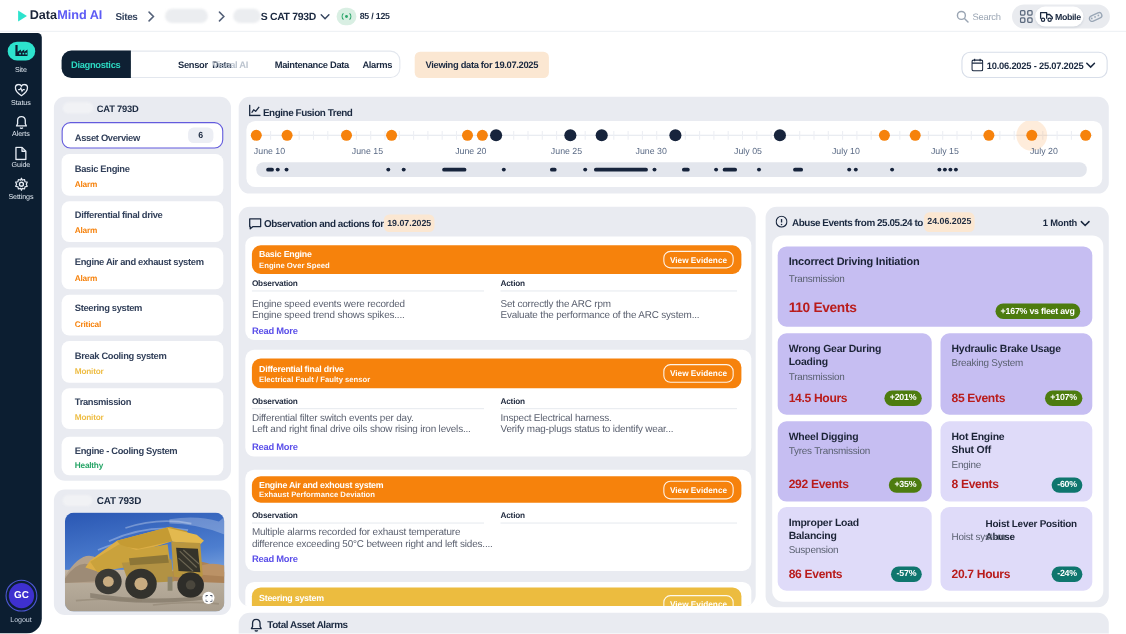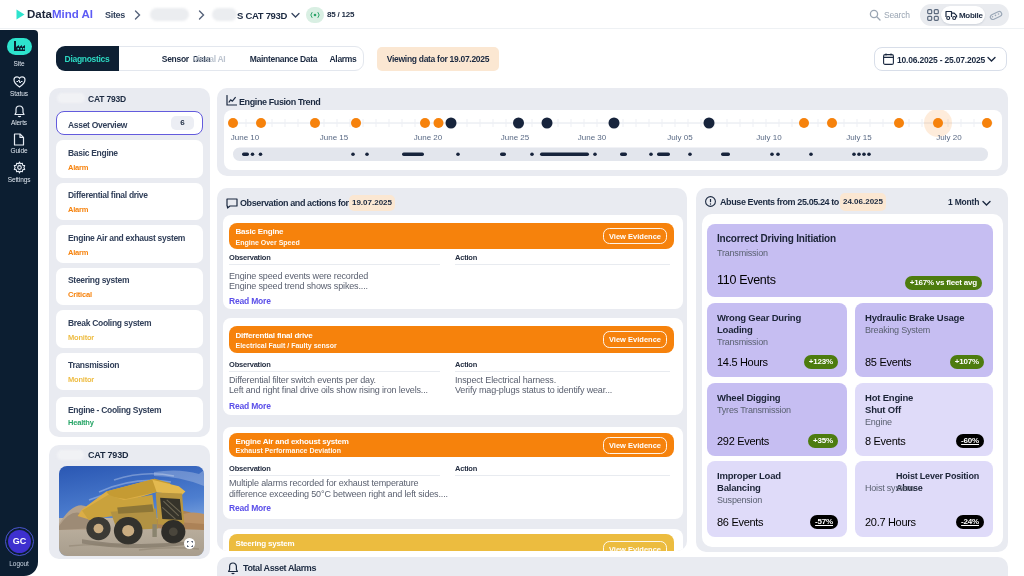--- a/index.html
+++ b/index.html
@@ -15,24 +15,24 @@
 .bar-title { position:absolute; left:6.5px; top:4.5px; font-size:8px; letter-spacing:-0.2px; font-weight:bold; }
 .bar-sub { position:absolute; left:6.5px; top:16px; font-size:7px; font-weight:bold; opacity:.95; }
 .vev { position:absolute; right:7px; top:5px; width:64px; height:16.5px; border:1px solid rgba(255,255,255,.9); border-radius:6.5px; font-size:7.5px; font-weight:bold; text-align:center; line-height:15px; color:#fff; }
 .colhdr { position:absolute; font-size:7.5px; letter-spacing:-0.2px; font-weight:bold; color:#242e42; }
 .uline { position:absolute; height:1px; background:#e8ebf0; }
 .bodytxt { position:absolute; font-size:9px; letter-spacing:-0.15px; line-height:10.5px; color:#5b6170; white-space:nowrap; }
 .readmore { position:absolute; left:6px; font-size:8.5px; letter-spacing:-0.2px; font-weight:bold; color:#5b4fe9; }
 .acard { position:absolute; border-radius:8px; }
 .acard .t { position:absolute; left:10px; top:9px; font-size:9.5px; font-weight:bold; color:#1b2336; line-height:12px; letter-spacing:-0.2px; }
 .acard .s { position:absolute; left:10px; font-size:9px; letter-spacing:-0.2px; color:#5a6171; }
-.acard .v { position:absolute; left:10px; font-size:11px; font-weight:normal; color:#000000; letter-spacing:-0.3px; }
+.acard .v { position:absolute; left:10px; font-size:11px; font-weight:bold; color:#b91c1c; letter-spacing:-0.3px; }
 .badge { position:absolute; height:14px; border-radius:8px; color:#fff; font-size:8px; letter-spacing:-0.2px; font-weight:bold; text-align:center; line-height:14px; padding:0 5px; }
 .bred { background:#4d7c0f; }
-.bdark { background:#000000;text-decoration:underline; }
+.bdark { background:#0f766e; }
 .lav1 { background:#c6bef2; }
 .lav2 { background:#dfdbf9; }
 .shead { font-size:9px; letter-spacing:-0.4px; font-weight:bold; color:#1b2940; }
 .listcard { position:absolute; left:7px; width:147px; background:#fff; border-radius:7px; }
 .listcard .lt { position:absolute; left:12px; top:7.5px; font-size:8.5px; letter-spacing:-0.3px; font-weight:bold; color:#32405a; white-space:nowrap; }
 .listcard .ls { position:absolute; left:12px; top:22.5px; font-size:7.5px; letter-spacing:-0.2px; font-weight:bold; }
 .st-alarm { color:#f6820c; }
 .st-mon { color:#eebd45; }
 .st-heal { color:#27a567; }
 .tab { position:absolute; top:53.5px; font-size:8.5px; letter-spacing:-0.3px; font-weight:bold; color:#1b2940; transform:translateX(-50%); }
@@ -369,20 +369,21 @@
     <div class="obs-bar" style="top:8px;height:26.5px;">
       <div class="bar-title">Basic Engine</div>
         <div class="bar-sub">Engine Over Speed</div>
       <div class="vev">View Evidence</div>
     </div>
     <div class="colhdr" style="left:6px;top:38.5px;">Observation</div>
     <div class="colhdr" style="left:232px;top:38.5px;">Action</div>
     <div class="uline" style="left:6px;top:49.5px;width:211px;"></div>
     <div class="uline" style="left:232px;top:49.5px;width:215px;"></div>
     <div class="bodytxt" style="left:6px;top:56px;">Engine speed events were recorded<br>Engine speed trend shows spikes....</div>
+    <div class="bodytxt" style="left:232px;top:56px;">Set correctly the ARC rpm<br>Evaluate the performance of the ARC system...</div>
     <div class="readmore" style="top:81px;">Read More</div>
   </div>
 
   <div class="card" style="left:6px;top:129.5px;width:460px;height:97.5px;">
     <div class="obs-bar" style="top:8.5px;height:26.5px;">
       <div class="bar-title">Differential final drive</div>
         <div class="bar-sub">Electrical Fault / Faulty sensor</div>
       <div class="vev">View Evidence</div>
     </div>
     <div class="colhdr" style="left:6px;top:42.5px;">Observation</div>
@@ -435,21 +436,21 @@
     <div class="t" style="font-size:10px;">Incorrect Driving Initiation</div>
     <div class="s" style="top:24px;">Transmission</div>
     <div class="v" style="top:49px;font-size:12.5px;">110 Events</div>
     <div class="badge bred" style="right:11px;top:52px;">+167% vs fleet avg</div>
   </div>
 
   <div class="acard lav1" style="left:11px;top:114.5px;width:140px;height:74.5px;">
     <div class="t">Wrong Gear During<br>Loading</div>
     <div class="s" style="top:34.5px;">Transmission</div>
     <div class="v" style="top:53px;">14.5 Hours</div>
-    <div class="badge bred" style="right:9px;top:52px;">+123%</div>
+    <div class="badge bred" style="right:9px;top:52px;">+201%</div>
   </div>
   <div class="acard lav1" style="left:159px;top:114.5px;width:138px;height:74.5px;">
     <div class="t">Hydraulic Brake Usage</div>
     <div class="s" style="top:22px;">Breaking System</div>
     <div class="v" style="top:53px;">85 Events</div>
     <div class="badge bred" style="right:9px;top:52px;">+107%</div>
   </div>
 
   <div class="acard lav1" style="left:11px;top:194.5px;width:140px;height:73.5px;">
     <div class="t">Wheel Digging</div>

